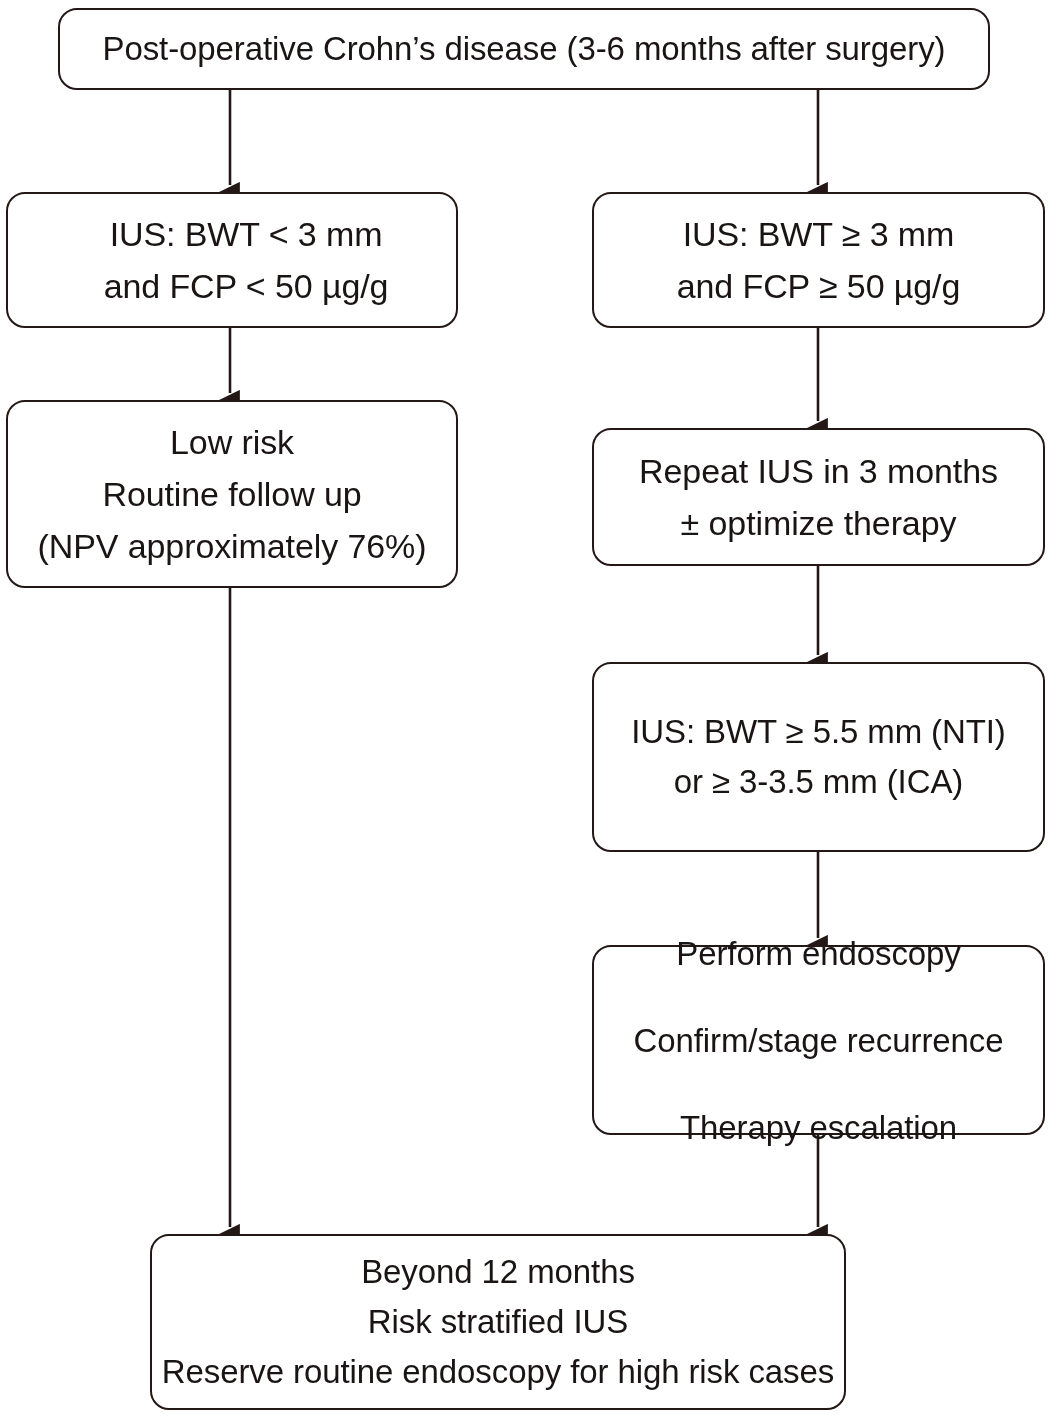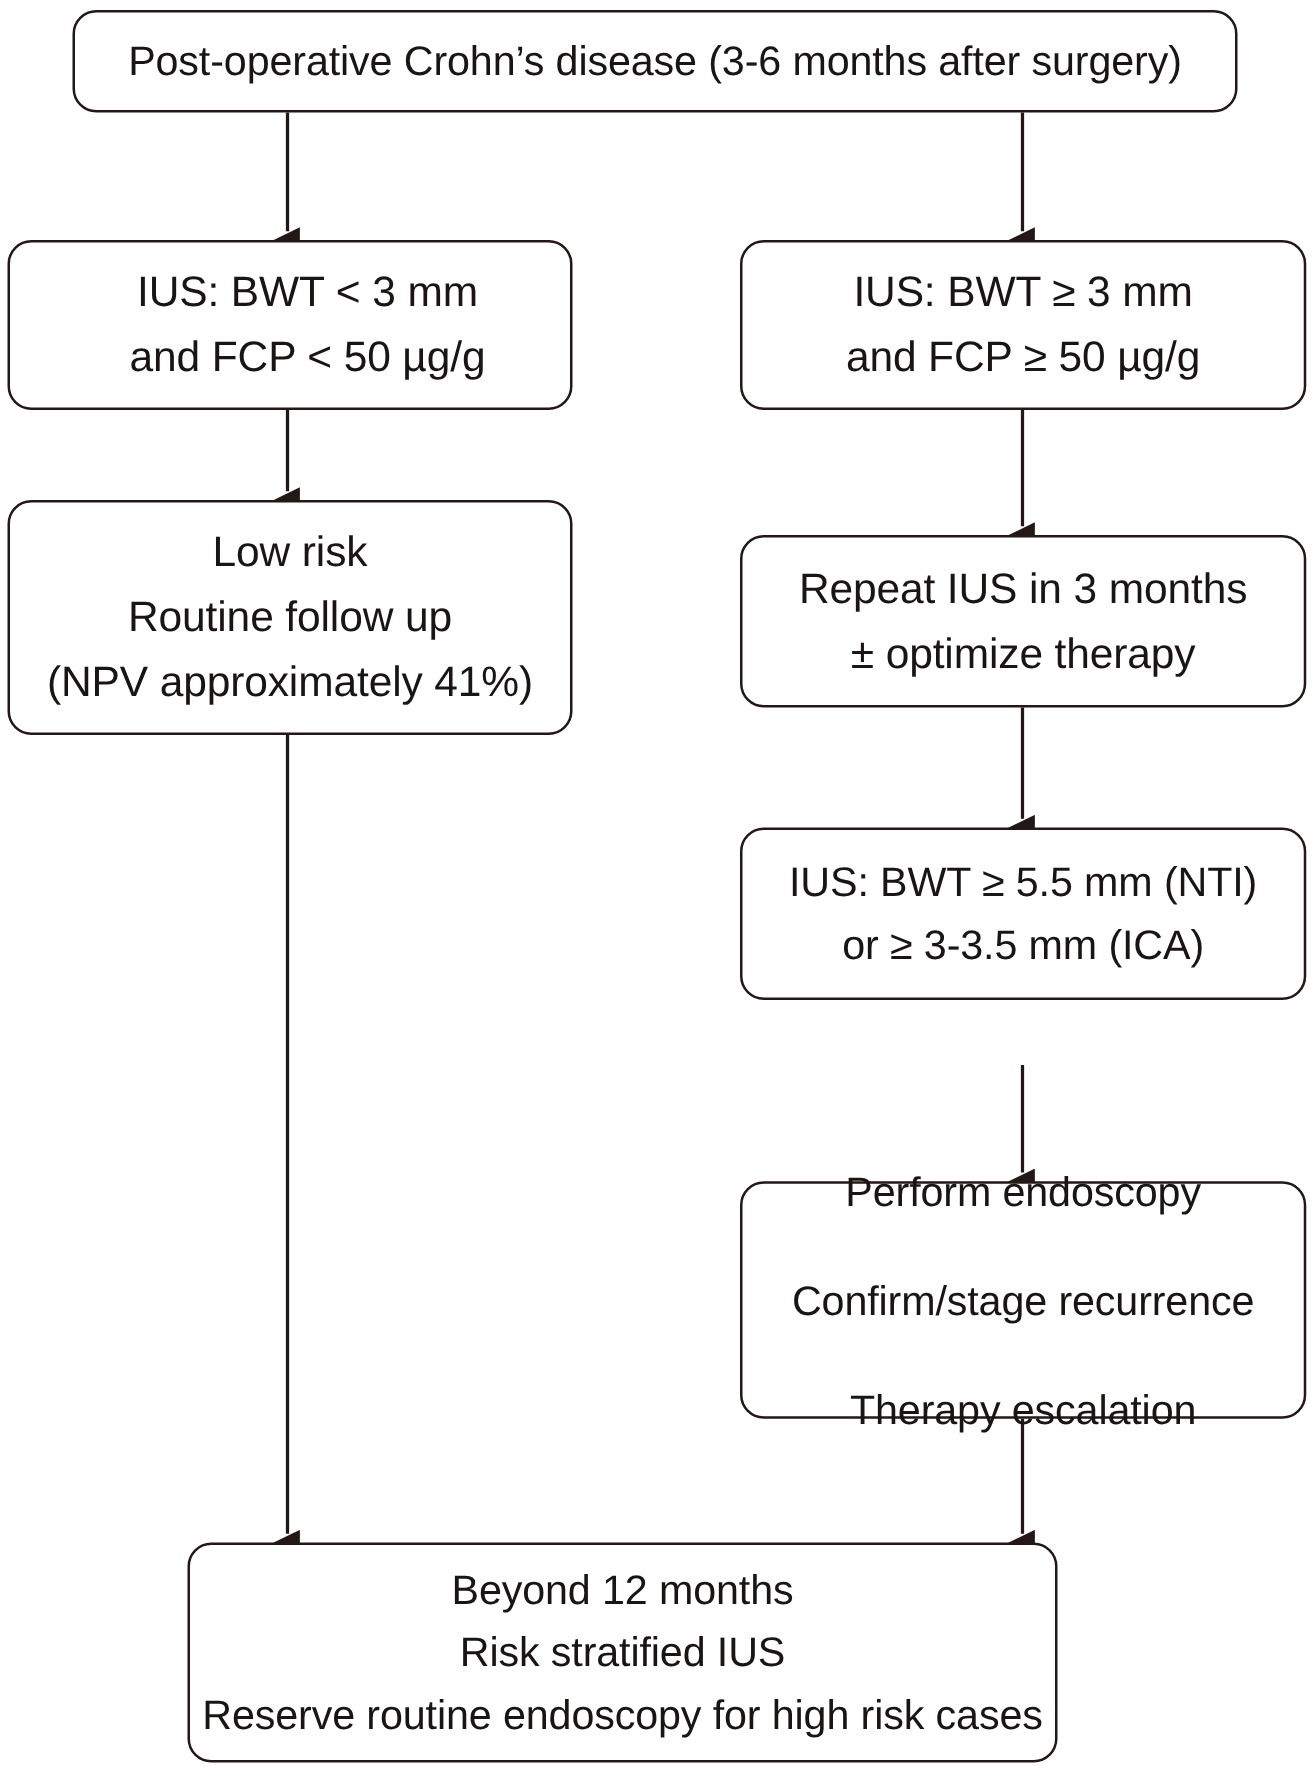--- a/index.html
+++ b/index.html
@@ -46,21 +46,21 @@
     display: block;
     white-space: nowrap;
     letter-spacing: -0.1px;
   }
   
   .n-title   { left: 58px;  top: 8px;    width: 932px; height: 82px;  }
   .n-left1   { left: 6px;   top: 192px;  width: 452px; height: 136px; padding-left: 28px; }
   .n-left2   { left: 6px;   top: 400px;  width: 452px; height: 188px; }
   .n-right1  { left: 592px; top: 192px;  width: 453px; height: 136px; }
   .n-right2  { left: 592px; top: 428px;  width: 453px; height: 138px; }
-  .n-right3  { left: 592px; top: 662px;  width: 453px; height: 138px; }
+  .n-right3  { left: 592px; top: 662px;  width: 453px; height: 190px; }
   .n-right4  { left: 592px; top: 945px;  width: 453px; height: 190px; gap: 36px; }
   .n-bottom  { left: 150px; top: 1234px; width: 696px; height: 176px; }
 
   .n-title  .line { font-size: 33px; line-height: 44px; }
   .n-left1  .line,
   .n-right1 .line { font-size: 34px; line-height: 52px; }
   .n-left2  .line { font-size: 34px; line-height: 52px; }
   .n-right2 .line { font-size: 34px; line-height: 52px; }
   .n-right3 .line { font-size: 33px; line-height: 50px; }
   .n-right4 .line { font-size: 33px; line-height: 51px; }
@@ -102,21 +102,21 @@
   </div>
 
   <div class="node n-left1">
     <span class="line">IUS: BWT &lt; 3 mm</span>
     <span class="line">and FCP &lt; 50 µg/g</span>
   </div>
 
   <div class="node n-left2">
     <span class="line">Low risk</span>
     <span class="line">Routine follow up</span>
-    <span class="line">(NPV approximately 41%)</span>
+    <span class="line">(NPV approximately 76%)</span>
   </div>
 
   <div class="node n-right1">
     <span class="line">IUS: BWT ≥ 3 mm</span>
     <span class="line">and FCP ≥ 50 µg/g</span>
   </div>
 
   <div class="node n-right2">
     <span class="line">Repeat IUS in 3 months</span>
     <span class="line">± optimize therapy</span>

